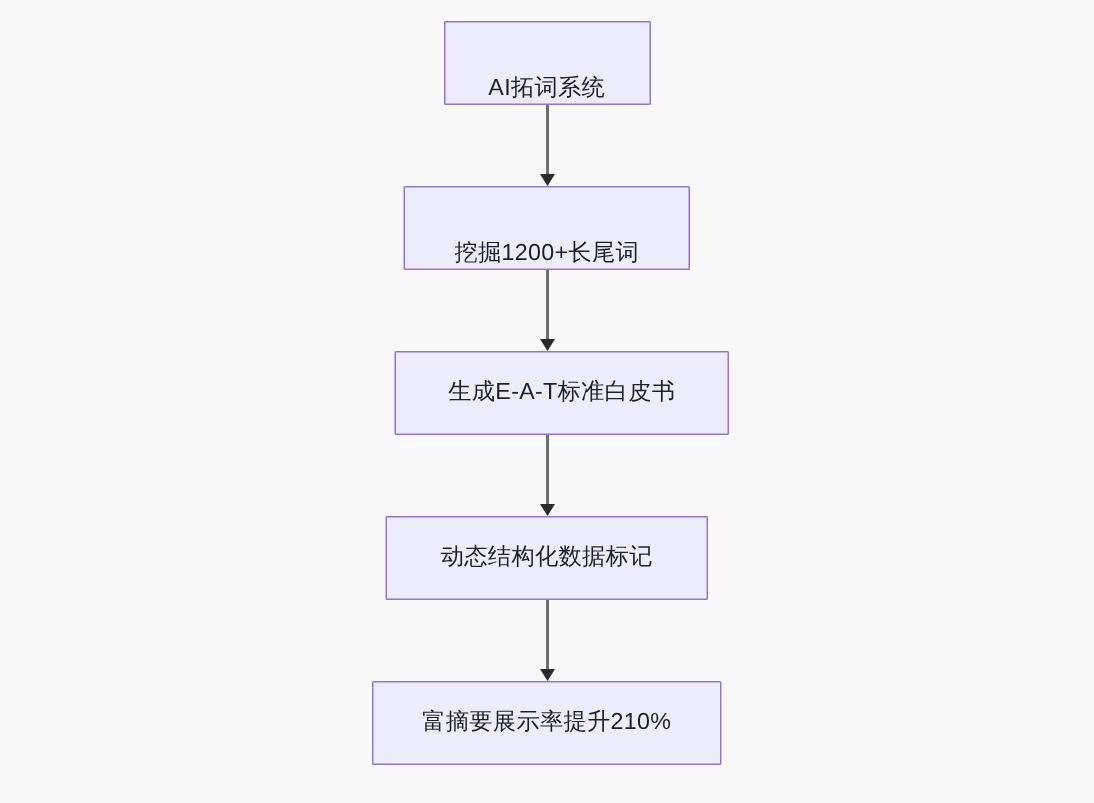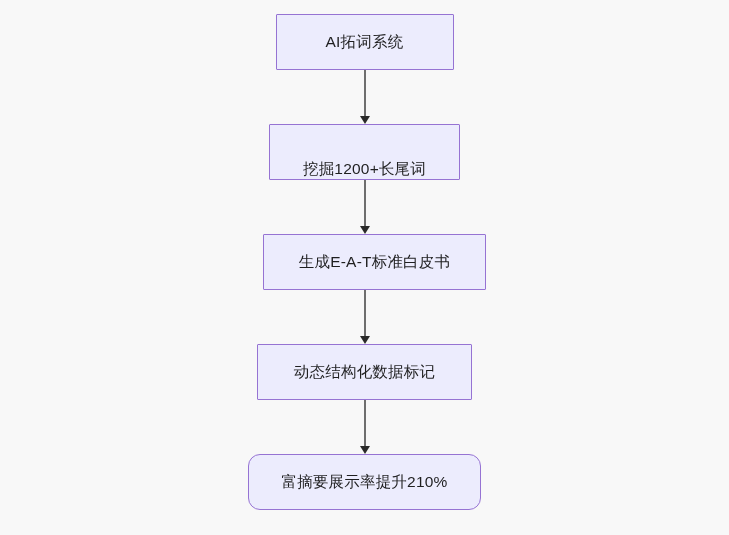--- a/index.html
+++ b/index.html
@@ -49,25 +49,25 @@
 
   .node-label {
     font-size: 15.5px;
     line-height: 1.2;
     color: #1f1f20;
     white-space: nowrap;
     letter-spacing: 0.2px;
   }
 
   
-  .node-w1 { width: 178px; }
+  .node-w1 { width: 138px; align-items: flex-end; }
   .node-w2 { width: 191px; align-items: flex-end; }
   .node-w3 { width: 223px; margin-left: 20px; }
   .node-w4 { width: 215px; font-family: Liberation Serif, serif; }
-  .node-w5 { width: 233px; border-radius: 12px; }
+  .node-w5 { width: 233px; }
 
   
   .connector {
     position: relative;
     width: 14px;
     height: 54px;
     z-index: 1;
     flex: 0 0 auto;
   }
   .connector .line {

